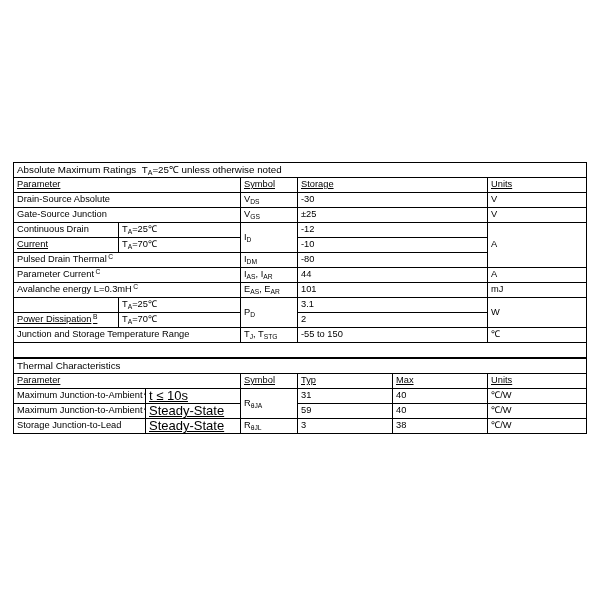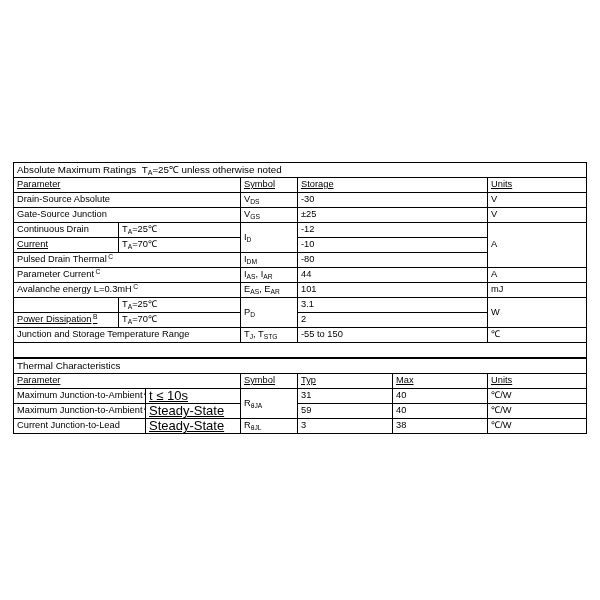--- a/index.html
+++ b/index.html
@@ -211,21 +211,21 @@
 
       <tr>
         <td><span>Maximum Junction-to-Ambient</span><sup>A D</sup></td>
         <td class="cond">Steady-State</td>
         <td class="c">59</td>
         <td class="c">40</td>
         <td class="c">℃/W</td>
       </tr>
 
       <tr>
-        <td><span>Current Junction-to-Lead</span><sup></sup></td>
+        <td><span>Storage Junction-to-Lead</span><sup></sup></td>
         <td class="cond">Steady-State</td>
         <td class="c"><span>R</span><sub>θJL</sub></td>
         <td class="c">3</td>
         <td class="c">38</td>
         <td class="c">℃/W</td>
       </tr>
     </tbody>
   </table>
 
 </div>

